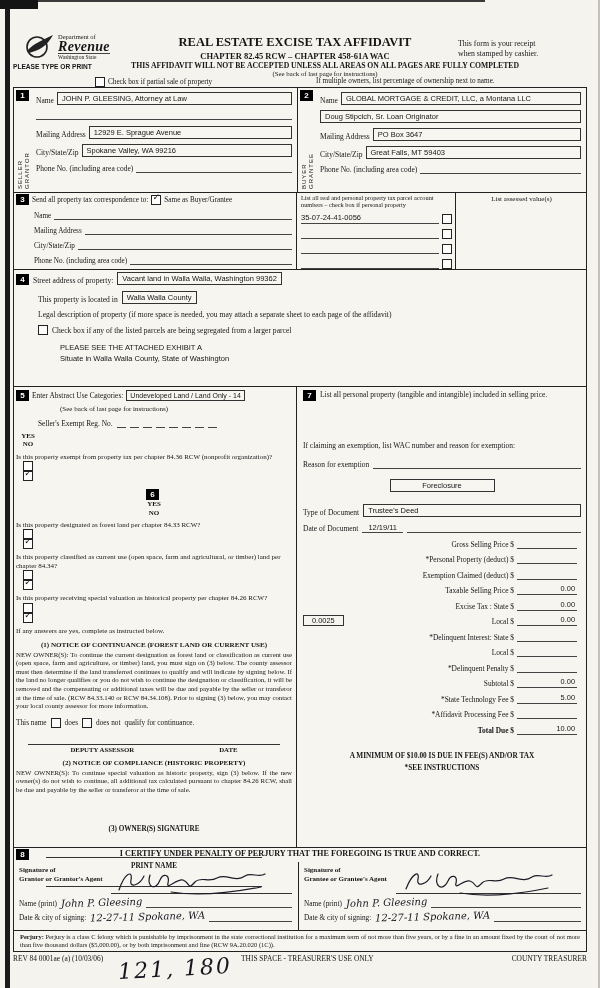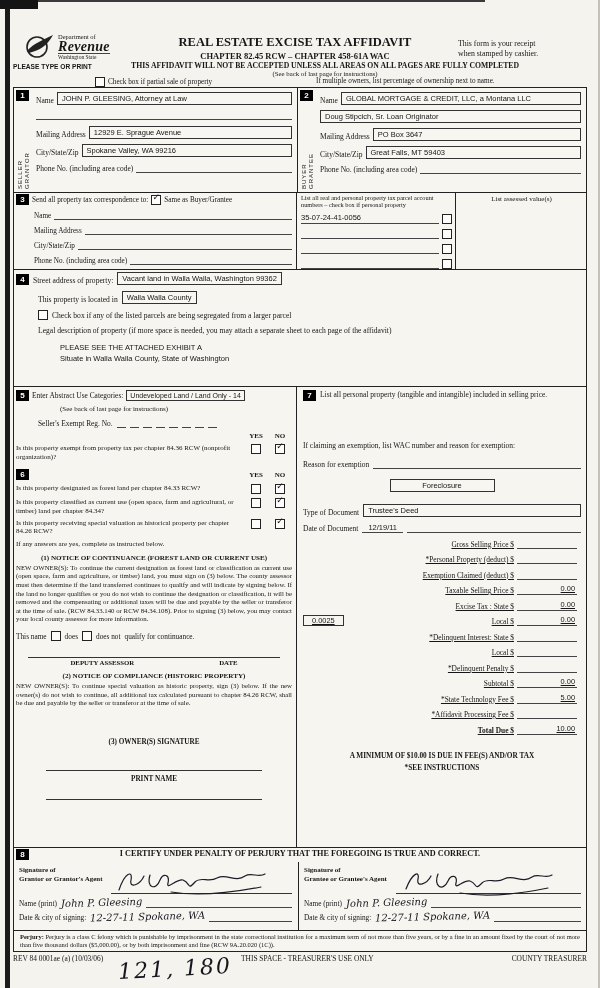--- a/index.html
+++ b/index.html
@@ -91,21 +91,21 @@
   .lcol { position:absolute; left:0; top:0; width:283px; height:100%; border-right:1px solid #222; padding:3px 4px 0 2px; box-sizing:border-box; }
   .rcol { position:absolute; left:284px; right:0; top:0; height:100%; padding:3px 5px 0 5px; box-sizing:border-box; }
 
   .s5head { display:flex; align-items:center; gap:3px; font-size:7.4px; }
   .s5head .boxval { font-size:7px; padding:1px 3px; }
   .s5seeback { margin:4px 0 0 44px; font-size:7px; }
   .exreg { display:flex; align-items:flex-end; gap:4px; font-size:7.4px; margin:6px 0 0 22px; }
   .dashes { display:inline-flex; gap:4px; }
   .dashes i { width:9px; border-bottom:1px solid #444; height:8px; }
 
-  .qrow { display:flex; margin-top:4px; font-size:7px; line-height:8.4px; }
+  .qrow { display:flex; margin-top:4px; font-size:7px; line-height:8.4px;flex-direction:column; }
   .qtext { flex:1; padding-right:3px; }
   .qbox { width:24px; display:flex; justify-content:center; align-items:flex-start; flex:none; }
   .yn { font-weight:bold; font-size:7px; }
   .s6head { margin-top:8px; align-items:center; }
 
   .ifyes { margin-top:4px; font-size:7px; }
   .notice-title { text-align:center; font-weight:bold; font-size:7.1px; margin-top:6px; }
   .notice-body { font-size:6.8px; line-height:8.6px; text-align:justify; margin-top:2px; }
   .qualify { display:flex; align-items:center; gap:4px; font-size:7.3px; margin-top:7px; }
   .deputy { margin:16px 12px 0 12px; border-top:1px solid #333; display:flex; justify-content:space-around; font-size:6.8px; font-weight:bold; padding-top:1px; }
@@ -119,21 +119,21 @@
   .exintro { font-size:7.5px; }
   .wacrow, .reasonrow, .typerow, .daterow { display:flex; align-items:flex-end; gap:4px; font-size:7.5px; }
   .wacrow { margin-top:8px; }
   .reasonrow { margin-top:9px; }
   .foreclosure { margin-top:5px;text-align:center; }
   .foreclosure .boxval { display:inline-block; min-width:95px; }
   .typerow { margin-top:12px; }
   .typerow .boxval { flex:1; }
   .daterow { margin-top:6px; }
 
-  .mrow { display:flex; align-items:flex-end; justify-content:flex-end; font-size:7.4px; margin:4.5px 4px 0 0;text-decoration:underline; }
+  .mrow { display:flex; align-items:flex-end; justify-content:flex-end; font-size:7.4px; margin:4.5px 4px 0 0; }
   .mrow .mlabel { text-align:right; }
   .mrow .mval { width:58px; border-bottom:1px solid #444; text-align:right; padding-right:2px; margin-left:3px; font-size:7.4px; height:10px; }
   .mrow .rate { margin-right:auto; border:1px solid #333; padding:0 8px; font-size:7.4px; }
   .minnote { text-align:center; font-weight:bold; font-size:7.3px; margin-top:16px; }
   .seeinst { text-align:center; font-weight:bold; font-size:7.3px; margin-top:3px; }
 
   
   .sec8 { position:absolute; left:0; top:759px; width:100%; height:83px; border-bottom:1px solid #222; }
   .certify { text-align:center; font-weight:bold; font-size:8.2px; padding-top:2px; position:relative; }
   .certify .badge { position:absolute; left:2px; top:2px; }
@@ -302,25 +302,25 @@
       <div class="s4row">
         <span class="badge">4</span>
         <span>Street address of property:</span>
         <span class="boxval typed">Vacant land in Walla Walla, Washington 99362</span>
       </div>
       <div class="s4row s4indent mt6">
         <span>This property is located in</span>
         <span class="boxval typed">Walla Walla County</span>
       </div>
       <div class="s4row s4indent mt6">
+        <span>Legal description of property (if more space is needed, you may attach a separate sheet to each page of the affidavit)</span>
+      </div>
+      <div class="s4row s4indent mt6">
         <span class="cb"></span>
         <span>Check box if any of the listed parcels are being segregated from a larger parcel</span>
-      </div>
-      <div class="s4row s4indent mt6">
-        <span>Legal description of property (if more space is needed, you may attach a separate sheet to each page of the affidavit)</span>
       </div>
       <div class="s4typed typed">PLEASE SEE THE ATTACHED EXHIBIT A</div>
       <div class="s4typed typed" style="margin-top:2px">Situate in Walla Walla County, State of Washington</div>
     </div>
 
     <div class="cols">
       <div class="lcol">
         <div class="s5head">
           <span class="badge">5</span>
           <span>Enter Abstract Use Categories:</span>

